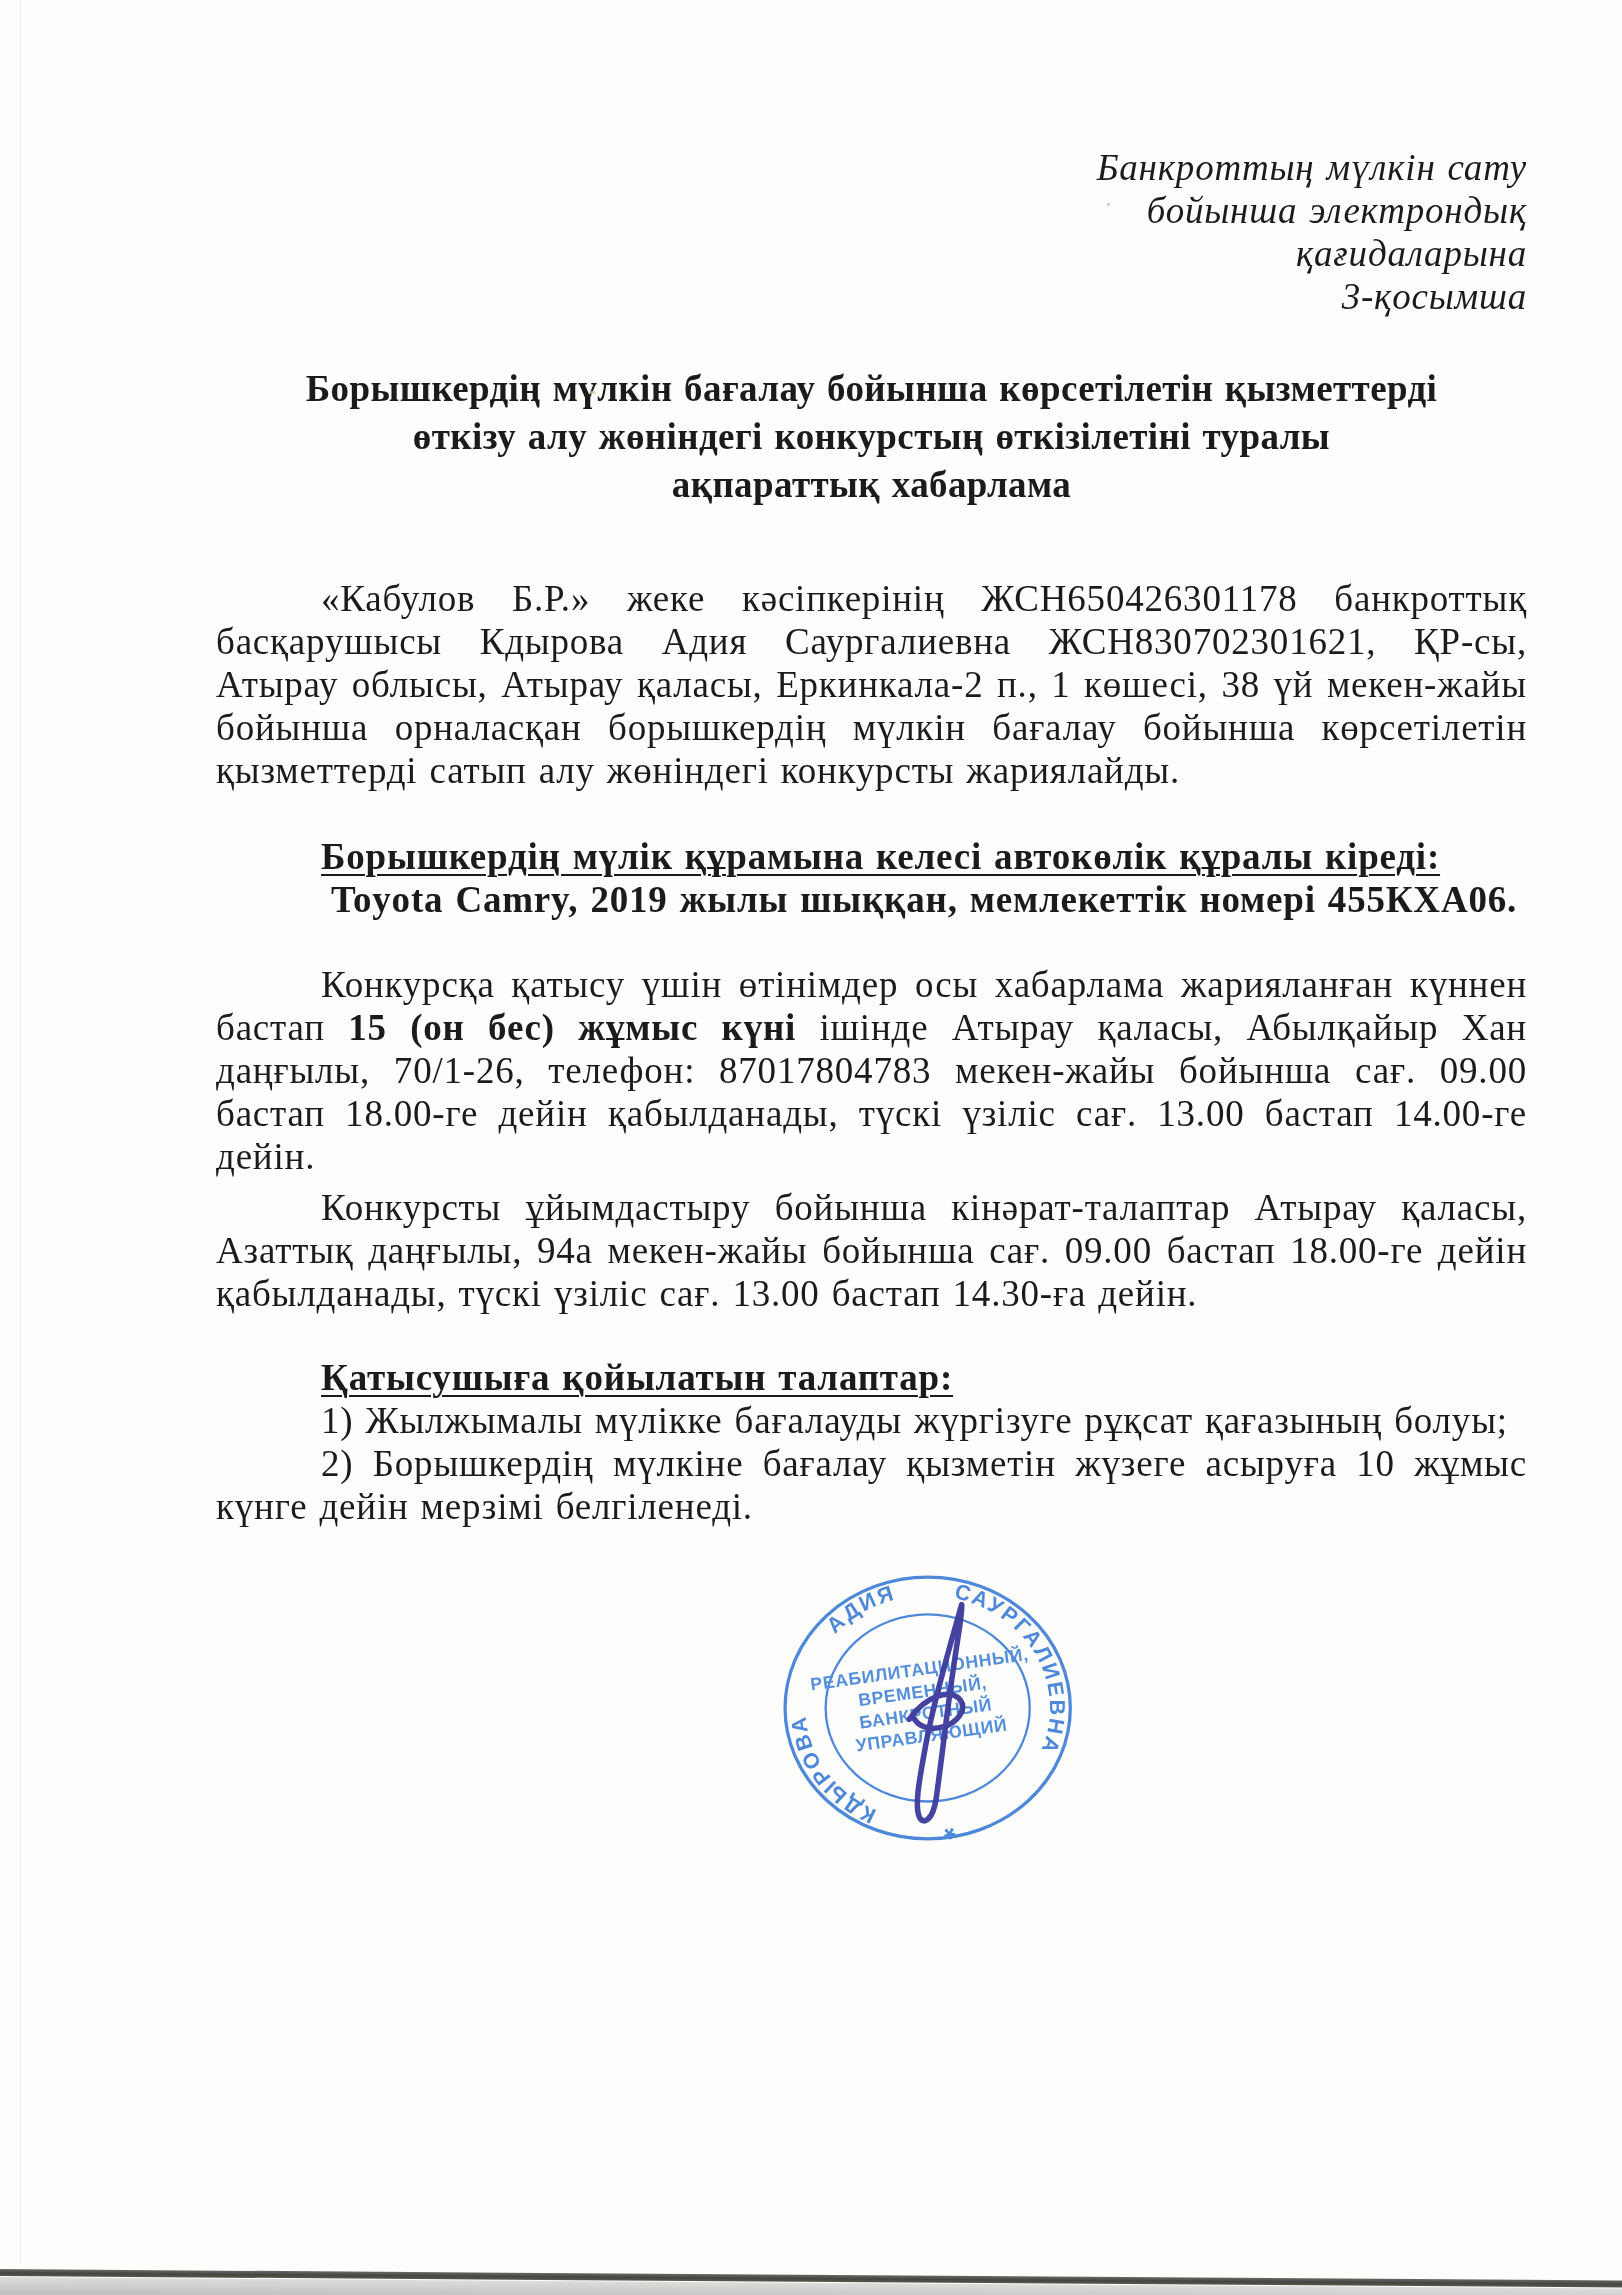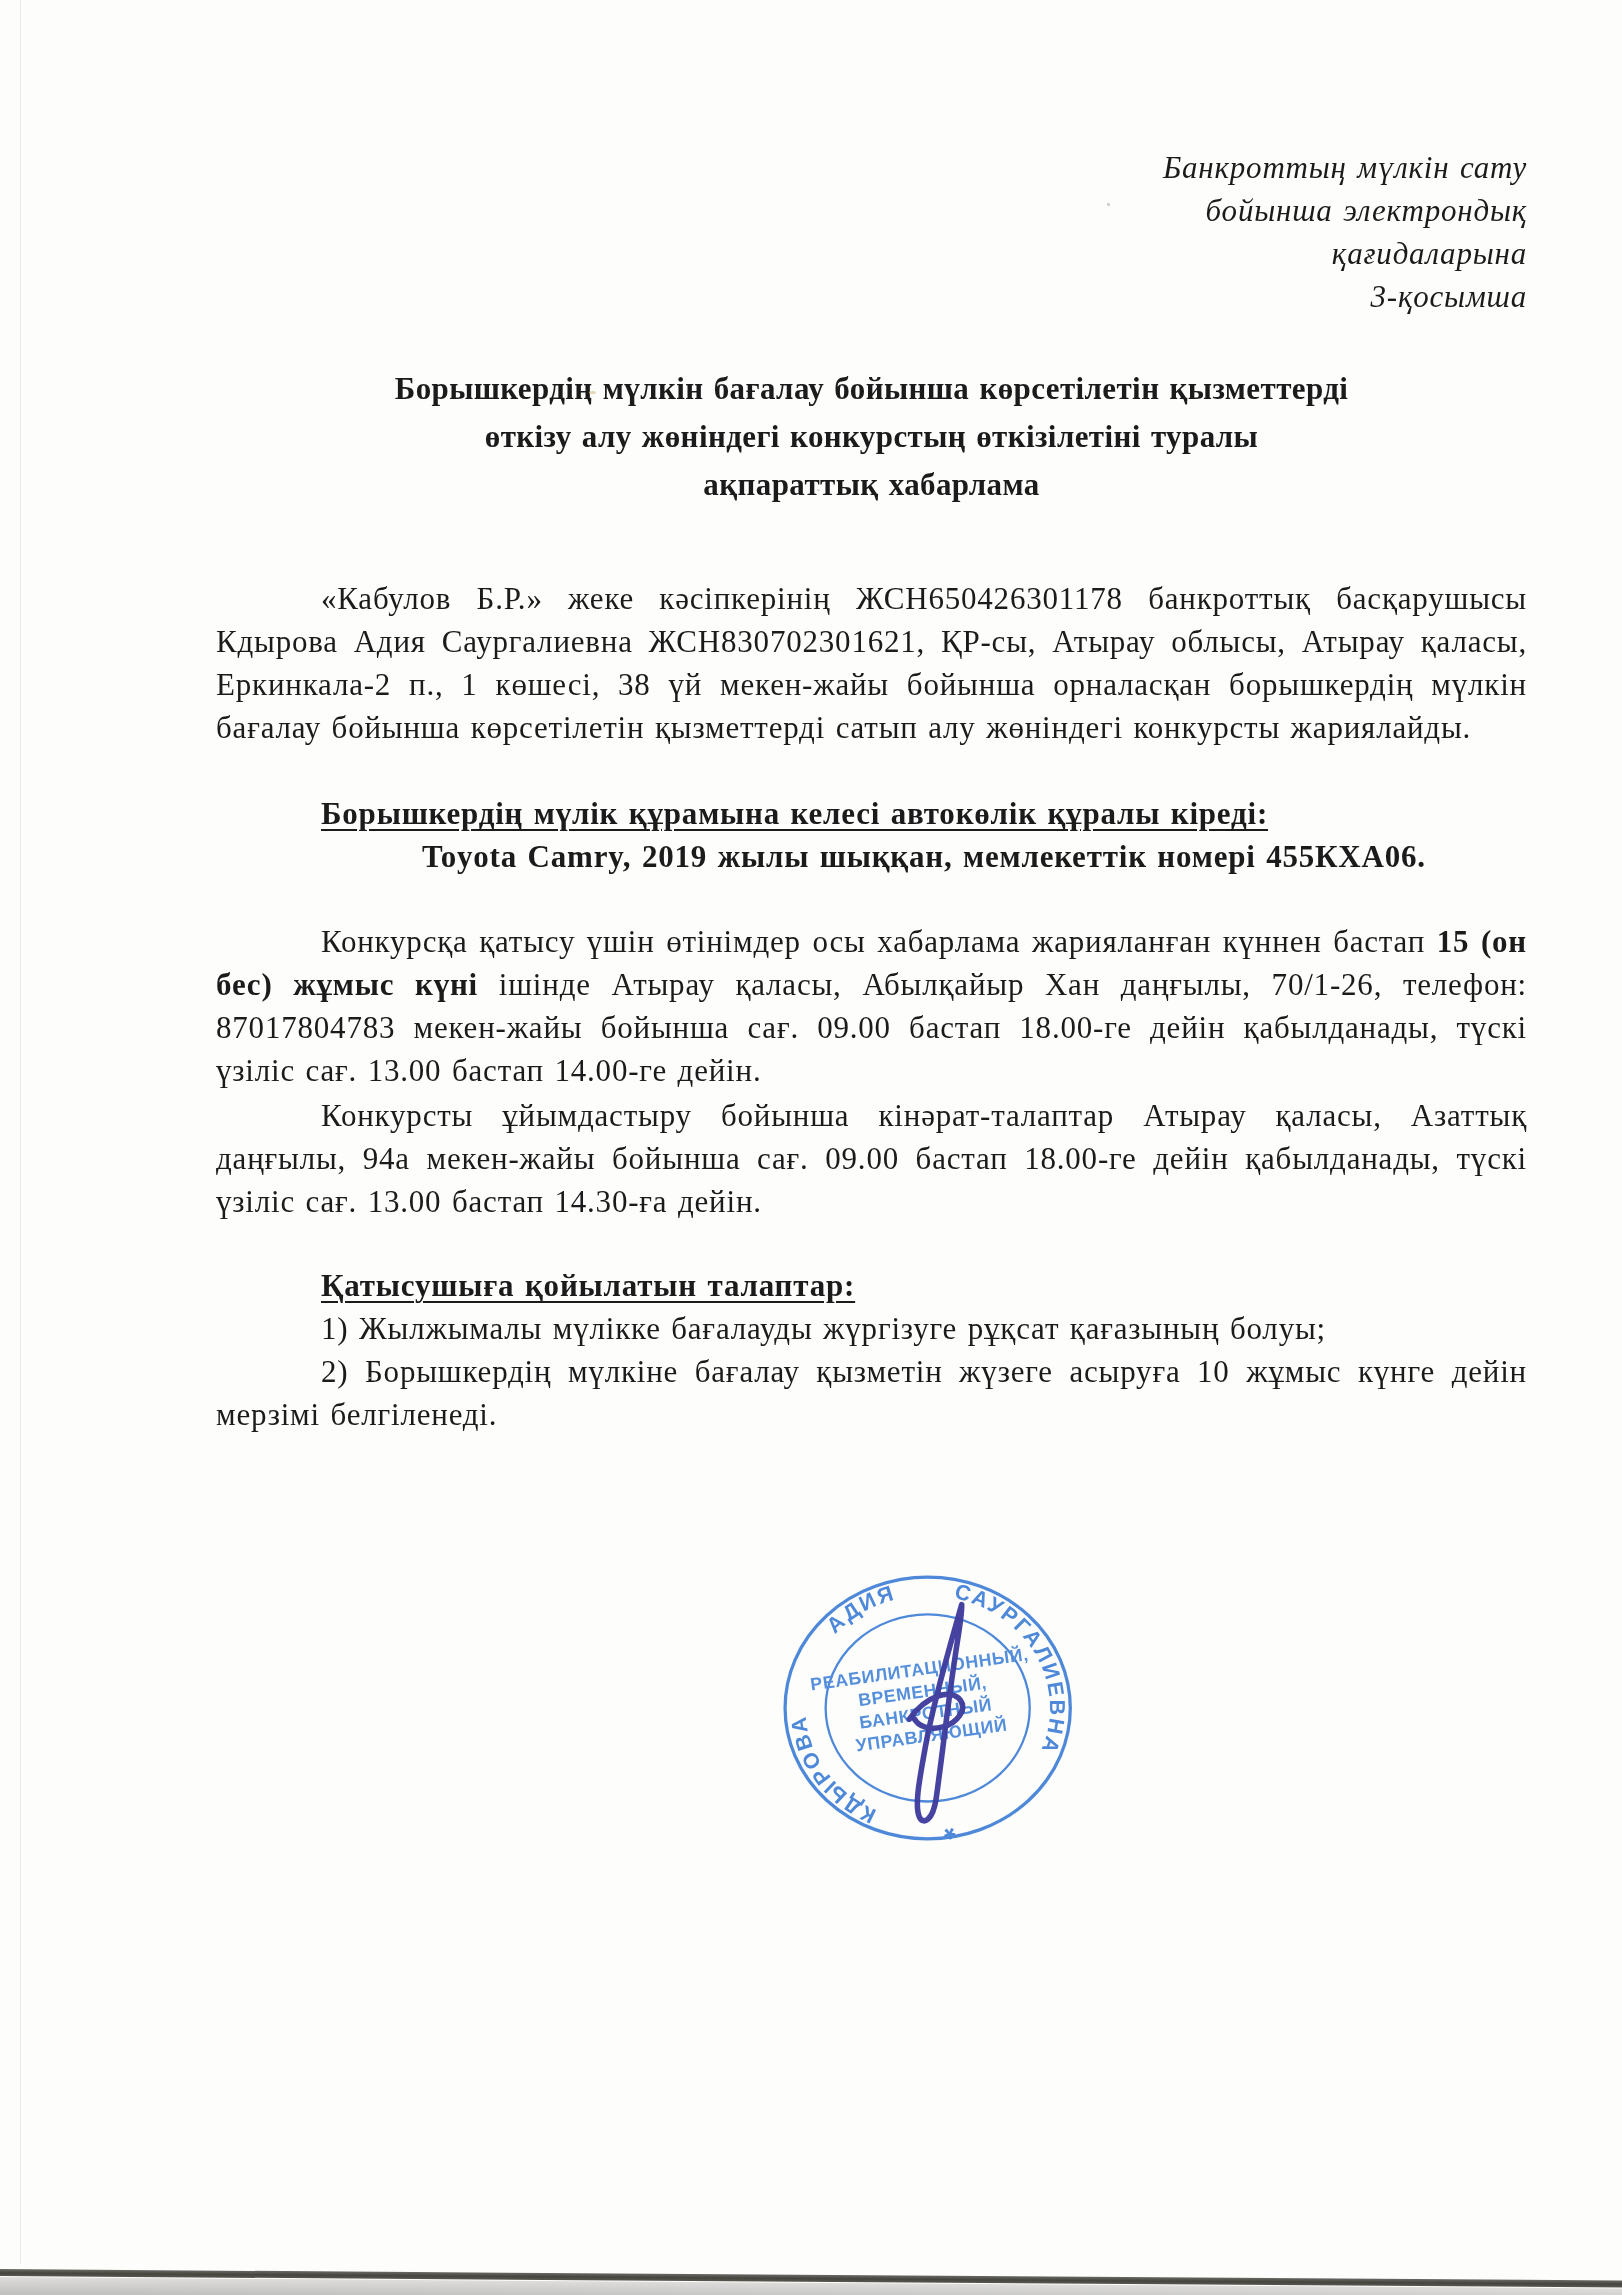--- a/index.html
+++ b/index.html
@@ -7,21 +7,21 @@
   .page{
     position:relative;
     width:1623px;height:2295px;
     background:#fdfdfc;
     overflow:hidden;
     font-family:"Liberation Serif","DejaVu Serif",serif;
     color:#1b1b1b;
   }
   .content{
     position:absolute;left:216px;right:96px;top:0;
-    font-size:31px;line-height:43px;
+    font-size:37px;line-height:43px;
     letter-spacing:0.8px;word-spacing:2px;
   }
   .appendix{
     margin-top:146px;
     text-align:right;
     font-style:italic;
     line-height:43px;
   }
   .doc-title{
     margin-top:47px;
@@ -38,21 +38,21 @@
   }
   .par-intro{margin-top:68px;}
   .heading-underline{margin-top:43px;text-indent:105px;font-weight:bold;}
   .heading-underline .ul{
     text-decoration:underline;
     text-decoration-thickness:2px;
     text-underline-offset:4.6px;
   }
   .vehicle-line{font-weight:bold;text-indent:105px;text-align:center;}
   .par-participation{margin-top:42px;}
-  .par-claims{margin-top:2px;}
+  .par-claims{margin-top:8px;}
   .req-heading{margin-top:41px;}
   .bold{font-weight:bold;}
   .sig-row{
     margin-top:77px;
     display:flex;justify-content:space-between;
     font-weight:bold;
     padding-left:63px;padding-right:92px;
   }
   .stamp-svg{position:absolute;left:772px;top:1564px;}
   .rim-text{

